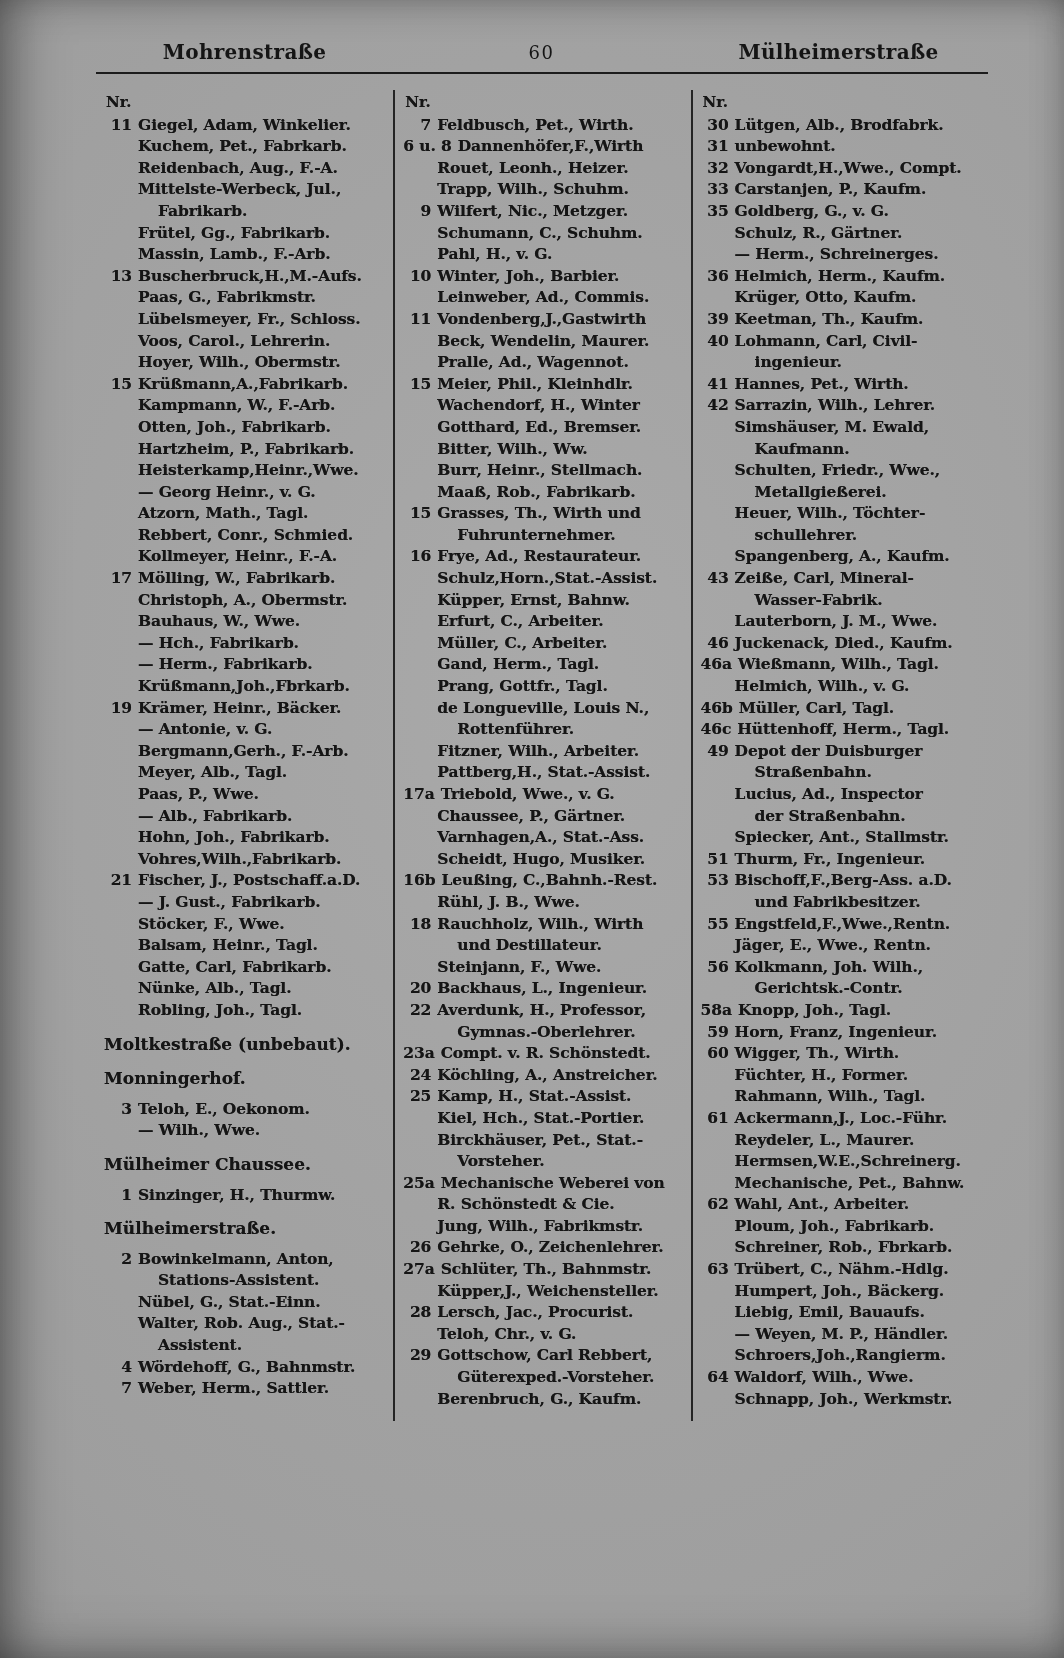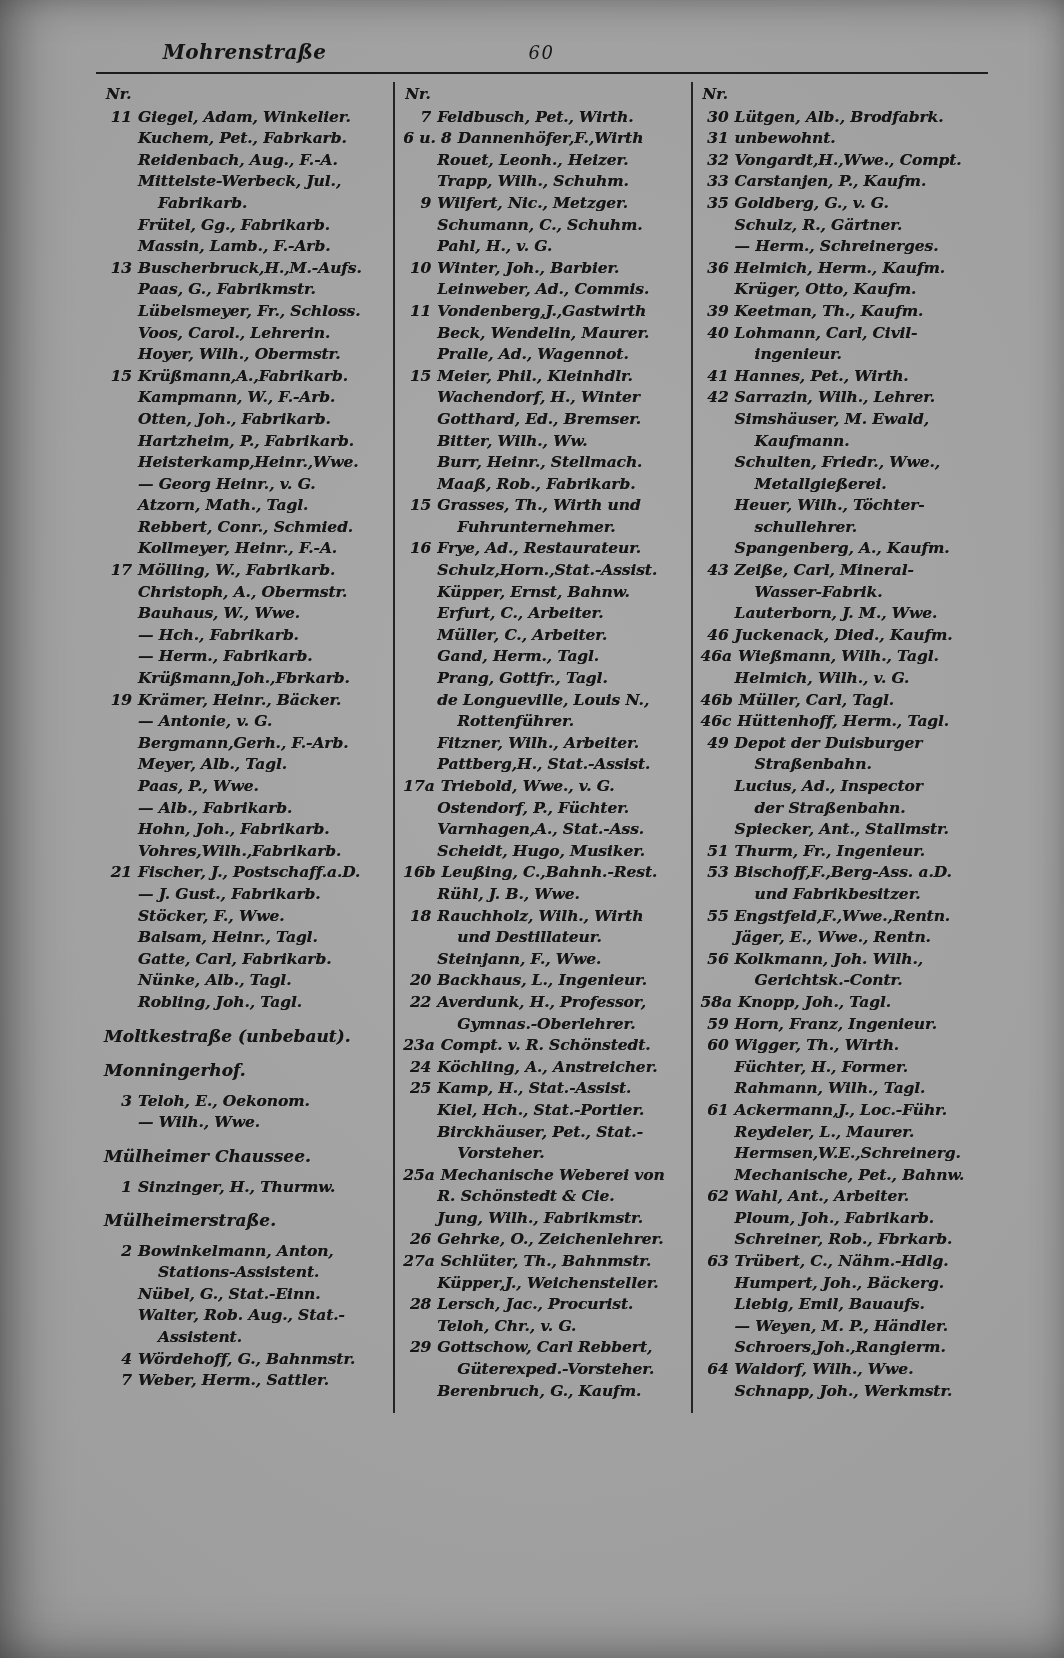--- a/index.html
+++ b/index.html
@@ -13,26 +13,26 @@
       #a9a9a9 0%, #9e9e9e 55%, #909090 85%, #828282 100%);
     box-shadow:
       inset 34px 0 55px -22px rgba(0,0,0,.38),
       inset -16px 0 40px -24px rgba(0,0,0,.25),
       inset 0 -28px 60px -28px rgba(0,0,0,.32),
       inset 0 22px 50px -30px rgba(0,0,0,.22);
     font-family: "DejaVu Serif", "Liberation Serif", serif;
     color: #151515;
     overflow: hidden;
   }
-  .content { position: absolute; left: 96px; top: 40px; width: 892px; font-style: italic; }
+  .content { position: absolute; left: 96px; top: 40px; width: 892px; }
   .header { display: flex; align-items: baseline; }
   .hcol { width: 297px; text-align: center; font-weight: bold; font-size: 20px; letter-spacing: .3px; }
   .hnum { font-weight: normal; font-size: 18px; letter-spacing: 1.5px; }
   .rule { height: 2px; background: #1c1c1c; margin-top: 8px; }
-  .columns { display: flex; margin-top: 8px; }
+  .columns { display: flex; margin-top: 16px; }
   .col { width: 297.3px; padding: 2px 6px 12px 8px; }
   .col + .col { border-left: 2px solid #242424; }
   .line {
     display: flex;
     font-size: 15.5px;
     line-height: 21.6px;
     font-weight: bold;
     white-space: nowrap;
     letter-spacing: -0.1px;
     text-shadow: 0 0 .5px rgba(10,10,10,.6);
@@ -52,20 +52,21 @@
   }
 </style>
 </head>
 <body>
 
 <div class="page">
   <div class="content">
     <div class="header">
       <div class="hcol">Mohrenstraße</div>
       <div class="hcol hnum">60</div>
+      <div class="hcol">Mülheimerstraße</div>
     </div>
     <div class="rule"></div>
     <div class="columns">
       <div class="col">
           <div class="nr-line">Nr.</div>
           <div class="line">
             <span class="num">11</span>
             <span class="txt">Giegel, Adam, Winkelier.</span>
           </div>
           <div class="line">
@@ -402,21 +403,21 @@
           <div class="line">
             <span class="num"></span>
             <span class="txt">Pattberg,H., Stat.-Assist.</span>
           </div>
           <div class="line">
             <span class="num">17a</span>
             <span class="txt">Triebold, Wwe., v. G.</span>
           </div>
           <div class="line">
             <span class="num"></span>
-            <span class="txt">Ostendorf, P., Füchter.</span>
+            <span class="txt">Chaussee, P., Gärtner.</span>
           </div>
           <div class="line">
             <span class="num"></span>
             <span class="txt">Varnhagen,A., Stat.-Ass.</span>
           </div>
           <div class="line">
             <span class="num"></span>
             <span class="txt">Scheidt, Hugo, Musiker.</span>
           </div>
           <div class="line">

